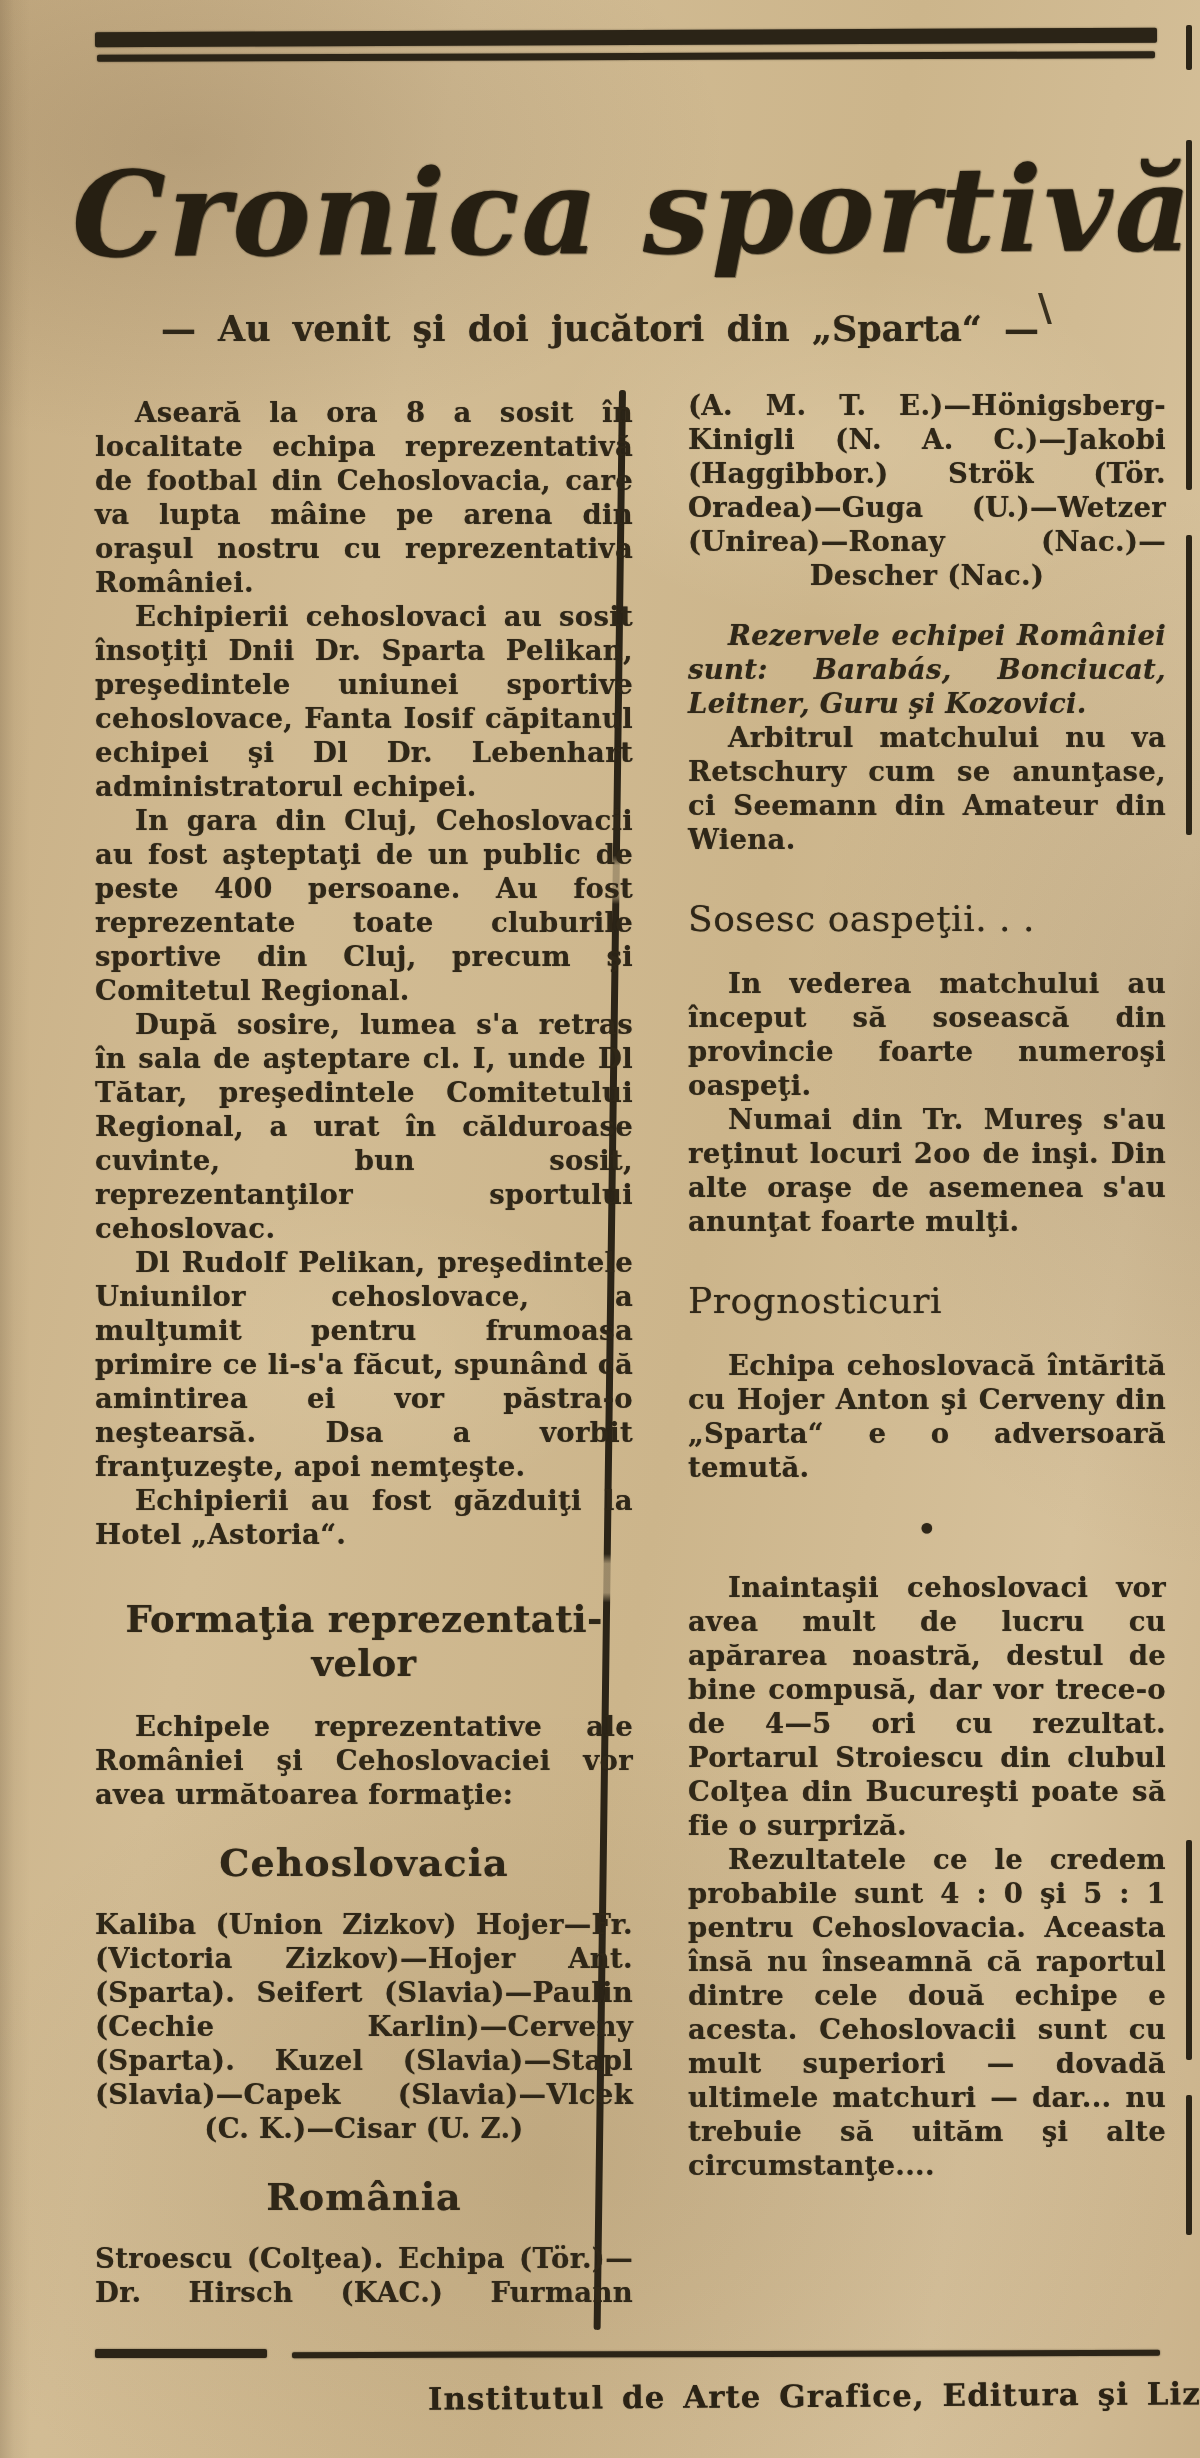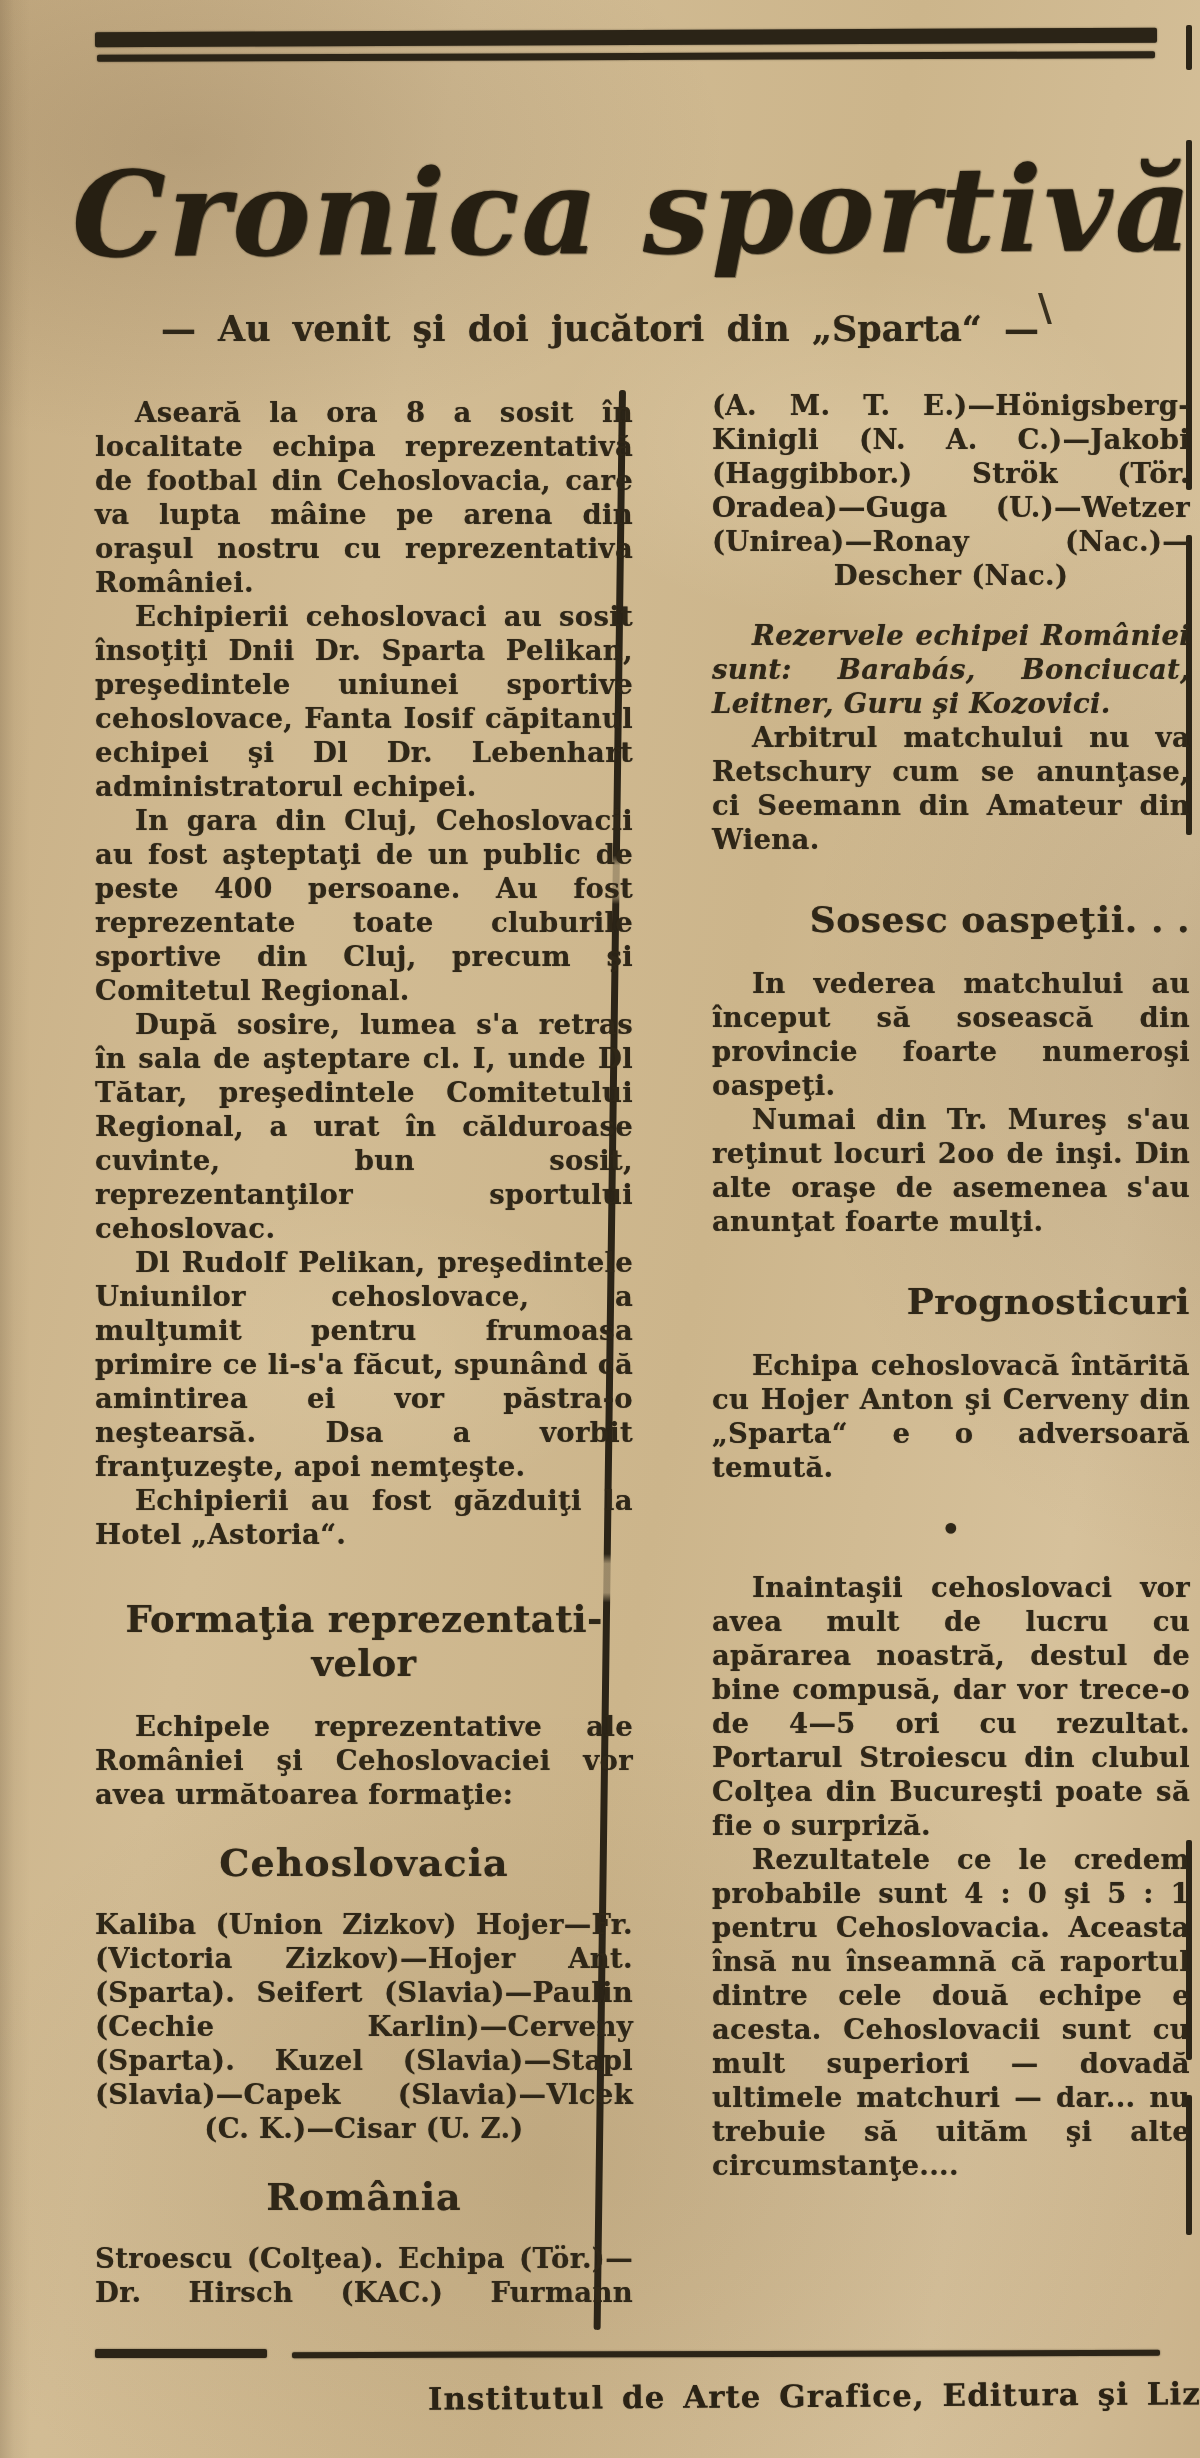--- a/index.html
+++ b/index.html
@@ -45,31 +45,31 @@
     text-shadow:0 0 1px rgba(47,39,24,.6);
   }
   .artifact{
     position:absolute;left:1038px;top:284px;
     font-size:38px;font-weight:bold;color:#3a311f;
   }
 
   .col{position:absolute;font-size:27.5px;line-height:34px;font-weight:bold;
        text-shadow:0 0 1px rgba(47,39,24,.55);letter-spacing:.3px;}
   .col-left{left:95px;top:395px;width:538px;}
-  .col-right{left:712px;top:388px;width:478px;}
+  .col-right{left:688px;top:388px;width:478px;}
 
   .para{margin:0;text-align:justify;text-indent:40px;}
   .lineup{margin:0;text-align:justify;text-indent:0;text-align-last:center;}
   .lineup.spread{text-align-last:justify;}
 
   .sec-heading{margin:46px 0 24px 0;text-align:center;font-size:37px;line-height:44px;font-weight:bold;
                text-shadow:0 0 1px rgba(47,39,24,.65);}
   .team-heading{margin:30px 0 22px 0;text-align:center;font-size:38px;line-height:44px;font-weight:bold;
                 letter-spacing:1px;text-shadow:0 0 1px rgba(47,39,24,.65);}
-  .rc-heading{margin:42px 0 26px 0;text-align:right;font-size:36px;line-height:42px;font-weight:bold;
+  .rc-heading{margin:42px 0 26px 0;text-align:left;font-size:36px;line-height:42px;font-weight:normal;
               letter-spacing:.5px;text-shadow:0 0 1px rgba(47,39,24,.65);}
   .dot-sep{margin:30px 0 26px 0;text-align:center;font-size:30px;line-height:30px;font-weight:bold;}
 
   .divider-v{position:absolute;left:619px;top:390px;width:7px;height:1940px;
              background:linear-gradient(#2b2417 0 24%, rgba(43,36,23,.25) 24.5% 26%, #2b2417 26.5% 60%,
                         rgba(43,36,23,.3) 60.5% 62%, #2b2417 62.5% 100%);
              transform:rotate(0.75deg);transform-origin:top left;border-radius:3px;}
   .edge-seg{position:absolute;left:1186px;width:6px;background:#2b2417;border-radius:2px;}
 
   .footer{

